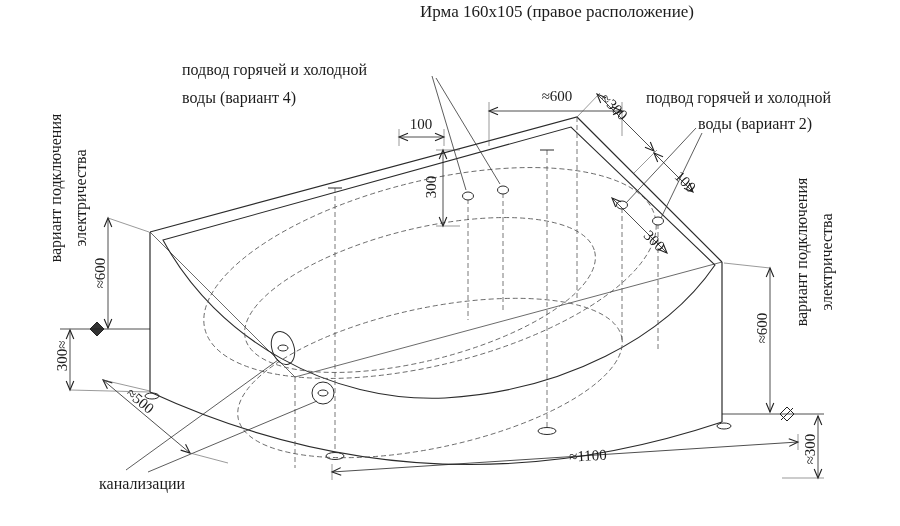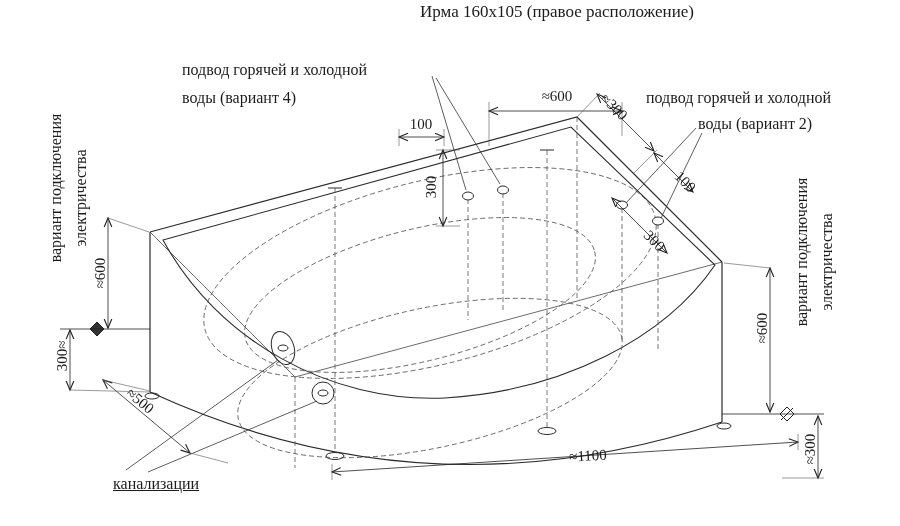--- a/index.html
+++ b/index.html
@@ -9,21 +9,21 @@
   }
   .lbl{position:absolute;white-space:nowrap;font-size:16px;line-height:1.25;}
   .dim{font-size:15px;}
   svg{position:absolute;left:0;top:0;}
 
   .t-title{left:557px;top:12px;transform:translate(-50%,-50%);font-size:17px;}
   .t-water1{left:182px;top:56px;line-height:28px;}
   .t-water2-1{left:646px;top:88px;}
   .t-water2-2{left:698px;top:114px;}
   .t-drain{left:75px;top:470px;line-height:27px;}
-  .t-drain .ind{margin-left:38px;text-decoration:underline;}
+  .t-drain .ind{margin-left:24px;}
 
   .t-el-l1{left:56px;top:188px;transform:translate(-50%,-50%) rotate(-90deg);}
   .t-el-l2{left:81px;top:198px;transform:translate(-50%,-50%) rotate(-90deg);}
   .t-el-r1{left:802px;top:252px;transform:translate(-50%,-50%) rotate(-90deg);}
   .t-el-r2{left:827px;top:262px;transform:translate(-50%,-50%) rotate(-90deg);}
 
   .d-top600{left:557px;top:96px;transform:translate(-50%,-50%);}
   .d-top300{left:614px;top:107px;transform:translate(-50%,-50%) rotate(45deg);}
   .d-top100{left:421px;top:124px;transform:translate(-50%,-50%);}
   .d-in300{left:431px;top:187px;transform:translate(-50%,-50%) rotate(-90deg);}

